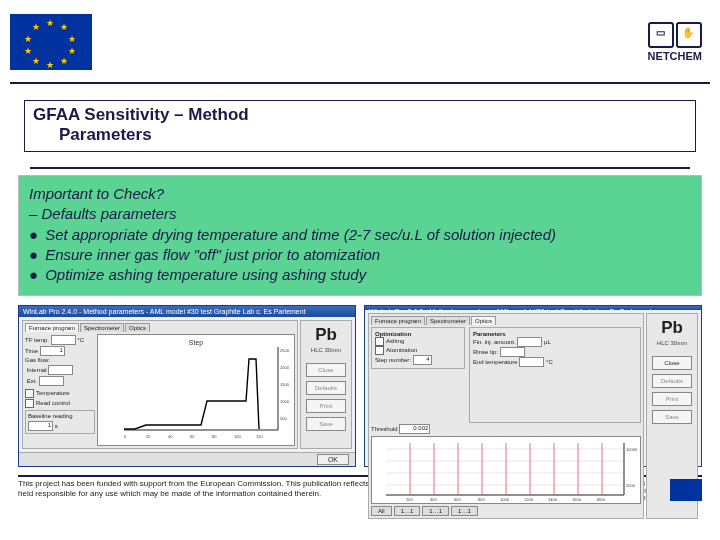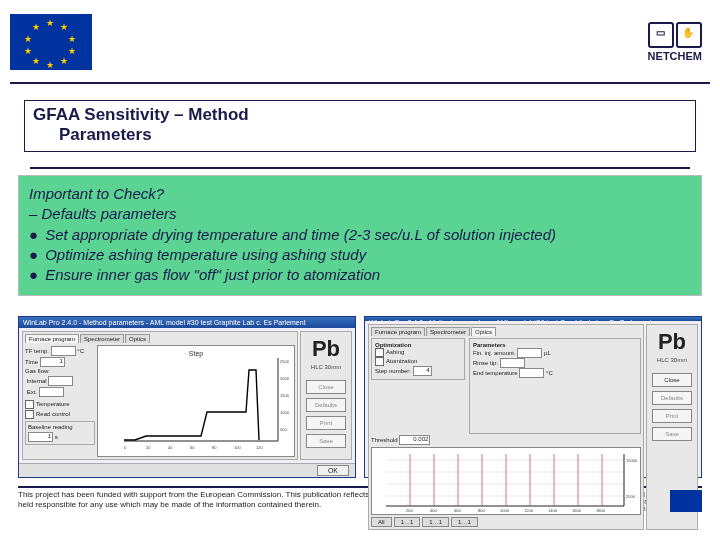--- a/index.html
+++ b/index.html
@@ -8,29 +8,29 @@
 .eu-flag{width:82px;height:56px;background:#0033a0;position:relative;flex:0 0 82px}
 .eu-flag .star{position:absolute;color:#fc0;font-size:9px}
 .erasmus{font-size:36px;font-weight:400;color:#1a1a4a;letter-spacing:-.5px;margin-left:4px}
 .netchem{margin-left:auto;text-align:center;font-size:11px;font-weight:700;color:#1a1a4a;padding-right:8px}
 .netchem .icons{display:flex;justify-content:center;gap:2px;margin-bottom:2px}
 .netchem .icons span{display:inline-block;width:22px;height:22px;border:2px solid #1a1a4a;border-radius:3px;font-size:10px;line-height:18px}
 hr.top{border:none;border-top:2px solid #1a1a4a;margin:2px 10px 4px}
 .title-box{margin:16px 24px;background:#fff;border:1px solid #1a1a4a;padding:4px 8px 6px;font-weight:700;font-size:17px;color:#1a1a4a}
 .title-box .l2{padding-left:26px}
 .hr-under{border:none;border-top:2px solid #1a1a4a;margin:-1px 30px 6px}
-.green-box{margin:4px 18px 20px;background:#5bd393;border:1px solid #bbb;padding:8px 10px 10px;font-style:italic;font-size:15px;color:#1a1a4a;line-height:1.35}
+.green-box{margin:4px 18px 9px;background:#5bd393;border:1px solid #bbb;padding:8px 10px 10px;font-style:italic;font-size:15px;color:#1a1a4a;line-height:1.35}
 .bullet{font-style:normal;display:inline-block;width:12px}
 .shots{display:flex;gap:8px;padding:0 18px 4px;align-items:stretch;height:162px}
 .win{flex:1;border:1px solid #1a3b8c;background:#efeff5;display:flex;flex-direction:column;font-size:7px;color:#222}
 .win-title{background:linear-gradient(#3a6ec0,#1c4a9a);color:#fff;padding:2px 4px;font-size:7px;white-space:nowrap;overflow:hidden}
 .win-body{flex:1;display:flex;position:relative;padding:2px}
 .panel-left{flex:1.1;background:#e8e8e8;border:1px solid #aaa;margin:1px;padding:2px;position:relative}
 .panel-right{width:46px;background:#e8e8e8;border:1px solid #aaa;margin:1px;display:flex;flex-direction:column;align-items:center;padding:4px 2px}
-.elem-big{font-size:22px;font-weight:700;color:#222;margin-bottom:2px;text-align:center}
+.elem-big{font-size:17px;font-weight:700;color:#222;margin-bottom:2px;text-align:center}
 .elem-sub{font-size:6px;margin-bottom:8px;color:#444}
 .btn{width:38px;height:12px;border:1px solid #888;background:#f5f5f5;margin:2px 0;font-size:6px;display:flex;align-items:center;justify-content:center;color:#888}
 .btn.on{color:#222}
 .tabs{display:flex;gap:1px;margin-bottom:2px}
 .tabs span{border:1px solid #999;border-bottom:none;padding:1px 3px;background:#ddd;font-size:6px}
 .tabs span.act{background:#f5f5f5}
 .furn-body{display:flex;gap:2px;height:112px}
 .furn-left{width:70px;font-size:6px;line-height:1.3}
 .furn-left div{margin:1px 0}
 .inp{display:inline-block;border:1px solid #888;background:#fff;width:22px;height:8px;text-align:right;padding-right:1px;vertical-align:middle}
@@ -80,23 +80,23 @@
 
 <div class="title-box">
   <div>GFAA Sensitivity – Method</div>
   <div class="l2">Parameters</div>
 </div>
 <hr class="hr-under">
 
 <div class="green-box">
   <div>Important to Check?</div>
   <div>– Defaults parameters</div>
-  <div><span class="bullet">●</span> <span>Set appropriate drying temperature and time (2-3 sec/u.L of solution injected)</span></div>
+  <div><span class="bullet">●</span> <span>Set appropriate drying temperature and time (2-7 sec/u.L of solution injected)</span></div>
+  <div><span class="bullet">●</span> <span>Ensure inner gas flow "off" just prior to atomization</span></div>
   <div><span class="bullet">●</span> <span>Optimize ashing temperature using ashing study</span></div>
-  <div><span class="bullet">●</span> <span>Ensure inner gas flow "off" just prior to atomization</span></div>
 </div>
 
 <div class="shots">
 
   <div class="win">
     <div class="win-title">WinLab Pro 2.4.0 - Method parameters - AML model #30 test Graphite Lab c. Es Parlement</div>
     <div class="win-body">
       <div class="panel-left">
         <div class="tabs">
           <span class="act">Furnace program</span>

